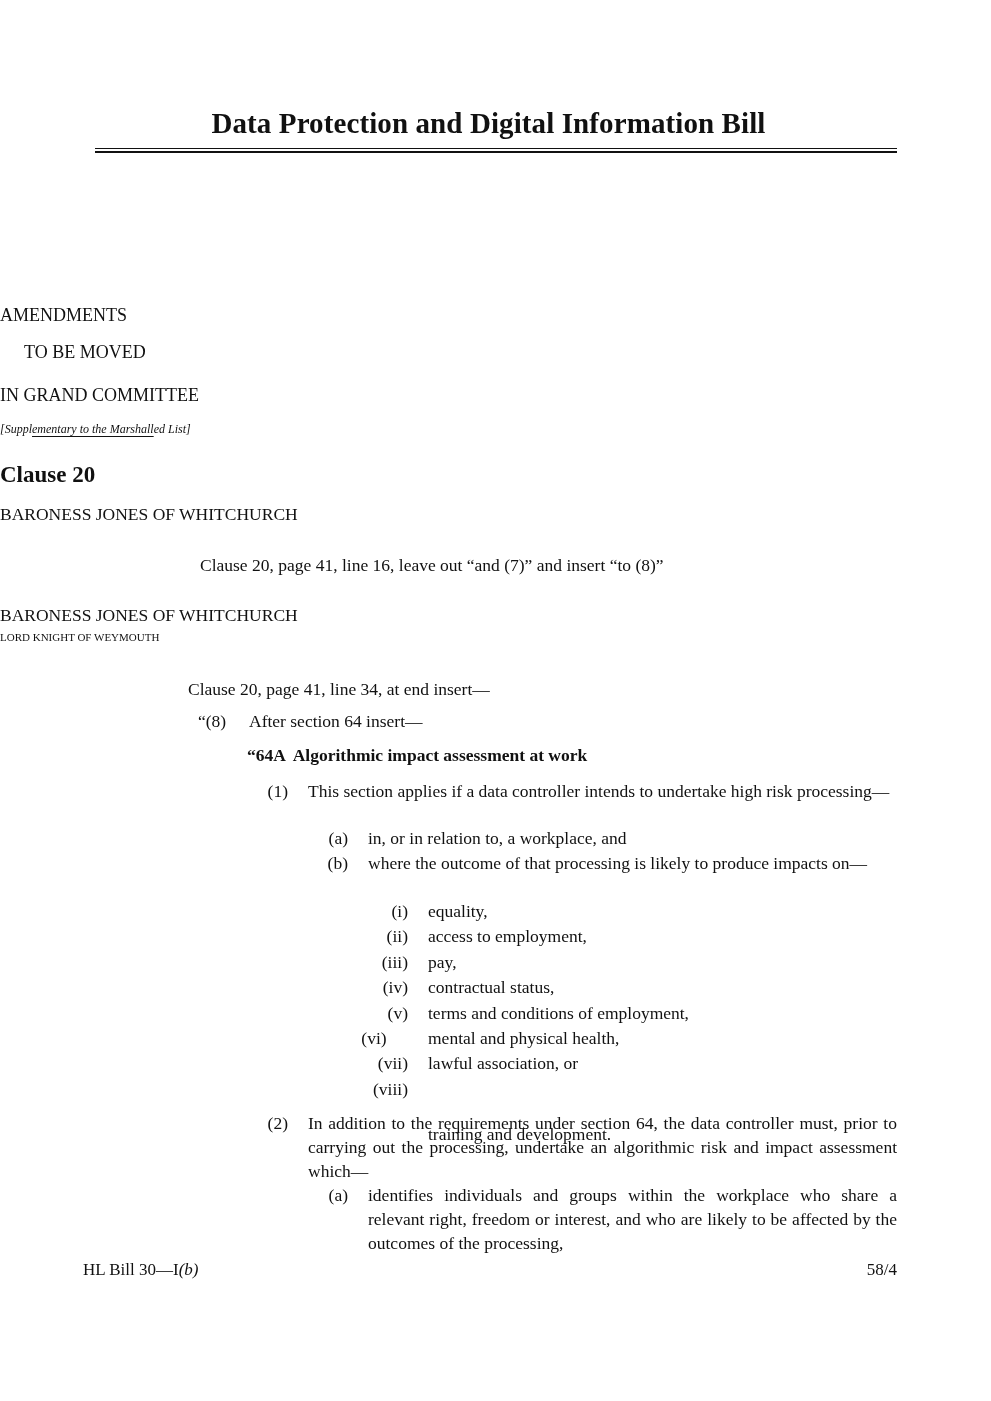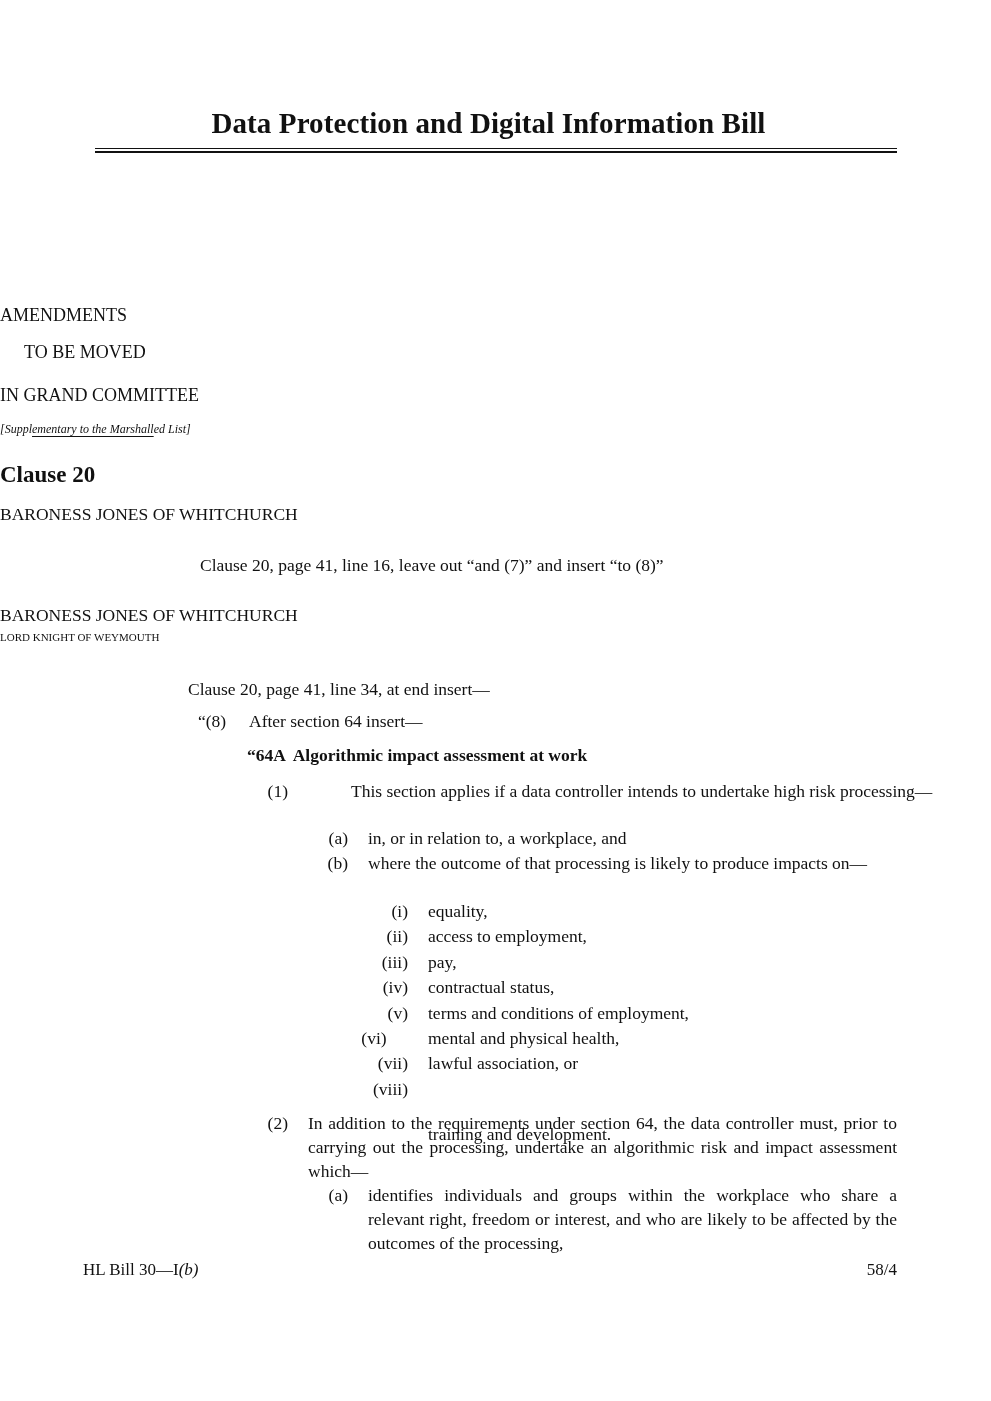--- a/index.html
+++ b/index.html
@@ -45,21 +45,21 @@
   <div class="abs center" style="top:626px; font-size:11px; line-height:22px;">LORD KNIGHT OF WEYMOUTH</div>
 
   <div class="abs txt" style="left:188px; top:677px;">Clause 20, page 41, line 34, at end insert—</div>
 
   <div class="abs txt" style="left:198px; top:709px;">“(8)</div>
   <div class="abs txt" style="left:249px; top:709px;">After section 64 insert—</div>
 
   <div class="abs txt bold" style="left:247px; top:743px; white-space:pre;">“64A  Algorithmic impact assessment at work</div>
 
   <div class="num txt" style="left:250px; width:38px; top:779px;">(1)</div>
-  <div class="body-text txt" style="left:308px; width:589px; top:779px;margin-left:43px;">This section applies if a data controller intends to undertake high risk processing—</div>
+  <div class="body-text txt" style="left:308px; width:589px; top:779px;">This section applies if a data controller intends to undertake high risk processing—</div>
 
   <div class="num txt" style="left:310px; width:38px; top:826px;">(a)</div>
   <div class="body-text txt" style="left:368px; width:529px; top:826px;">in, or in relation to, a workplace, and</div>
 
   <div class="num txt" style="left:310px; width:38px; top:851px;">(b)</div>
   <div class="body-text txt" style="left:368px; width:529px; top:851px;">where the outcome of that processing is likely to produce impacts on—</div>
 
   <div class="num txt" style="left:340px; width:68px; top:899px;">(i)</div>
   <div class="abs txt" style="left:428px; top:899px;">equality,</div>
 

